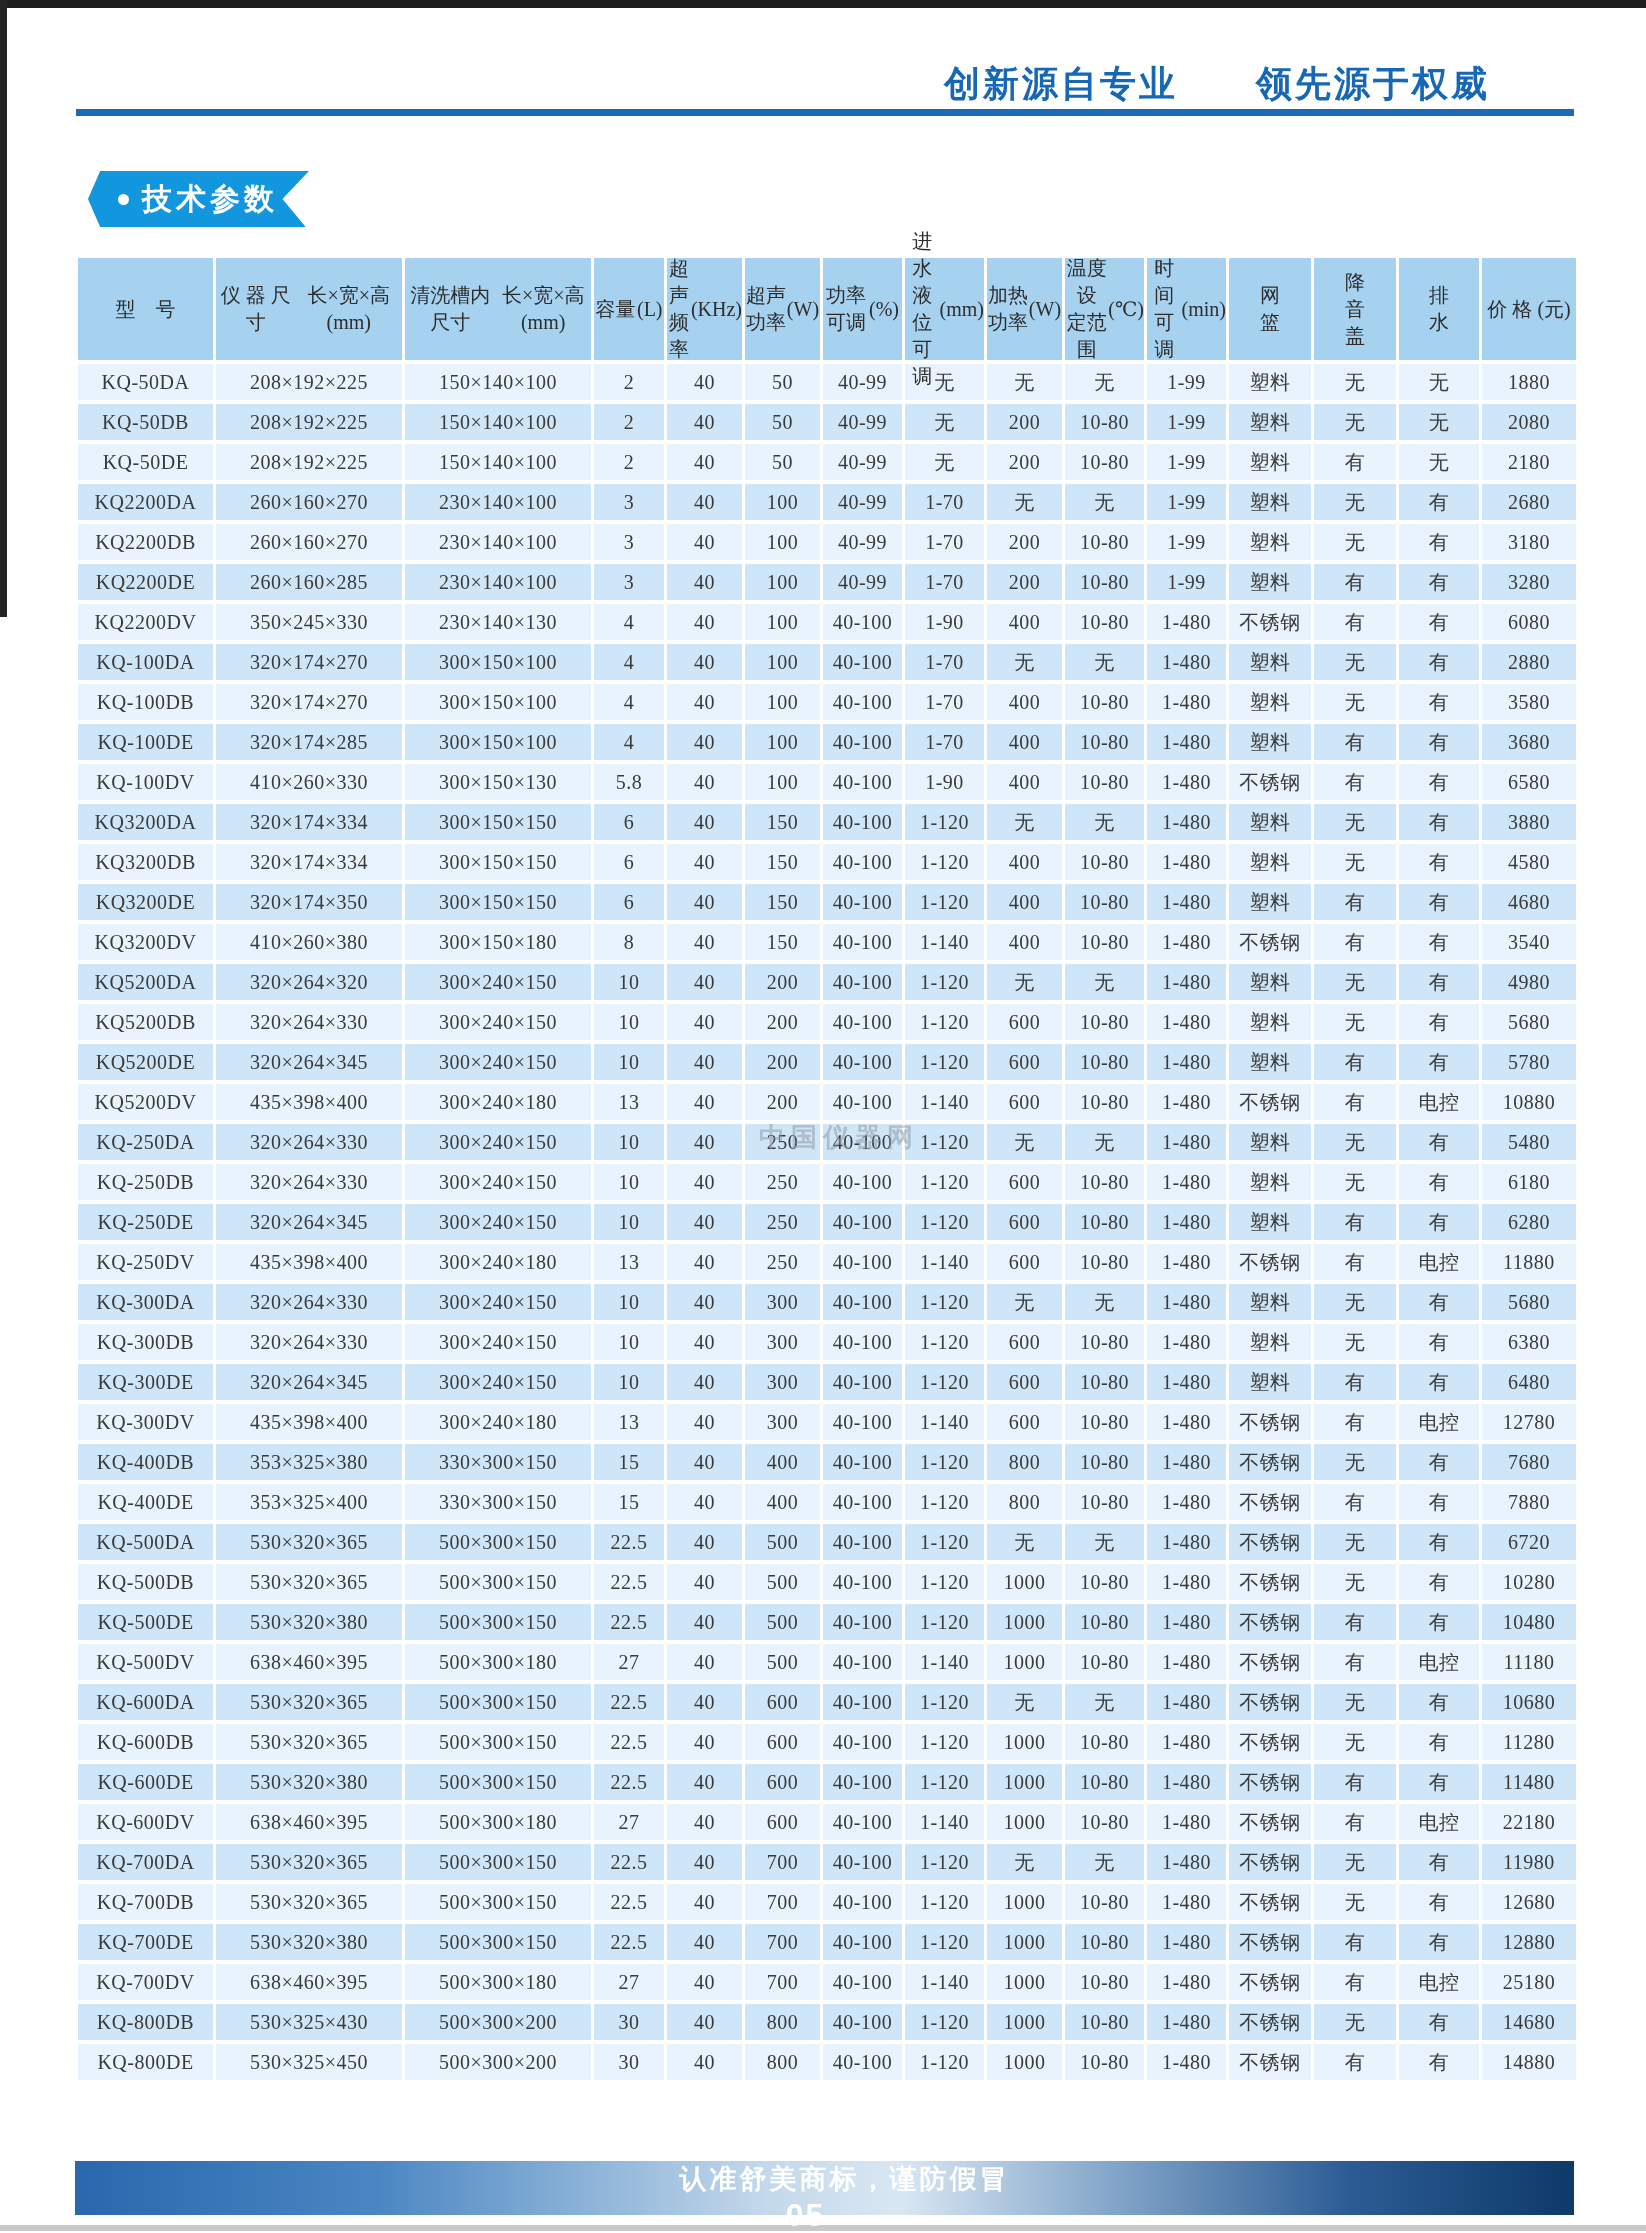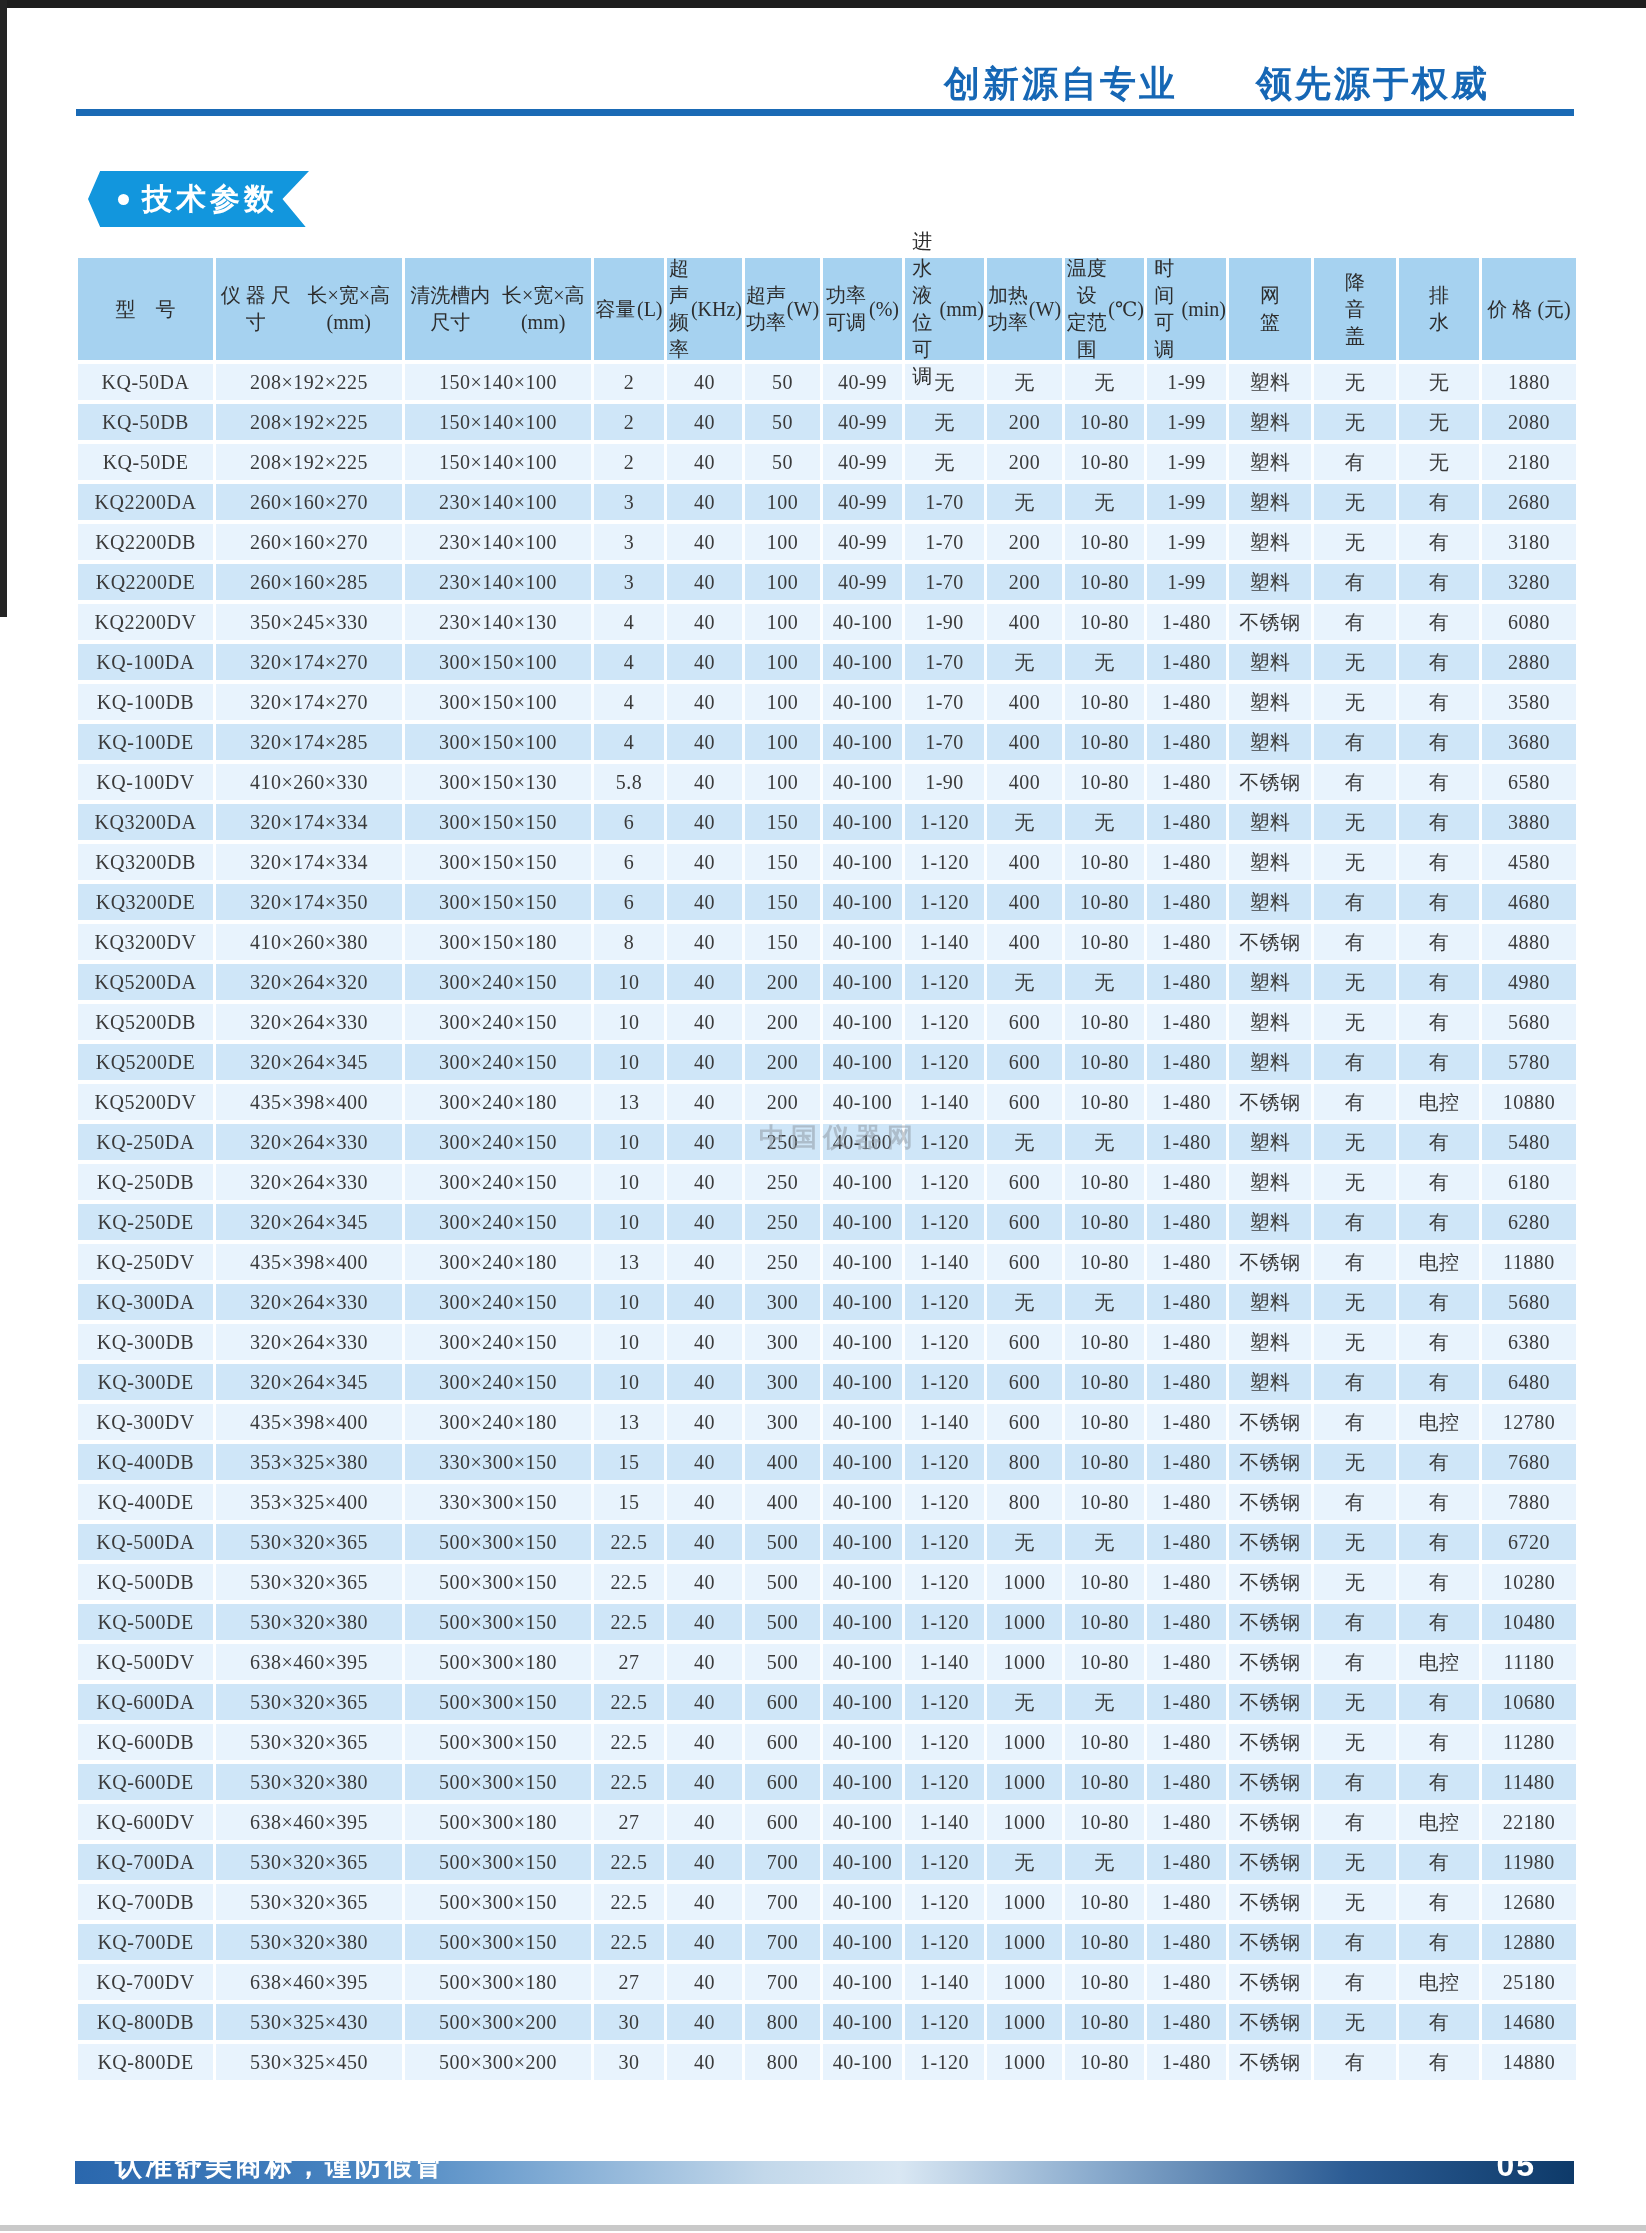--- a/index.html
+++ b/index.html
@@ -28,23 +28,23 @@
   .h-title{text-align:center;}
   .h-unit{text-align:center;}
   table.spec td{height:36px;text-align:center;vertical-align:middle;color:#3a3a3a;
                 font-size:20px;padding:0;letter-spacing:0.5px;overflow:hidden;white-space:nowrap;}
   tr.r-odd td{background:#e8f3fd;}
   tr.r-even td{background:#cfe6f8;}
 
   .watermark{position:absolute;top:1120px;left:759px;font-size:26px;color:#8d96a0;opacity:0.5;
              letter-spacing:6px;font-weight:bold;z-index:3;pointer-events:none;}
 
-  .page-footer{position:absolute;top:2161px;left:75px;width:1499px;height:23px;
+  .page-footer{position:absolute;top:2161px;left:75px;width:1499px;height:54px;
       background:linear-gradient(90deg,#2a67ad 0%,#4a86c2 20%,#c3d8ea 46%,#d9e7f3 55%,#8aabcd 68%,#2c5c94 85%,#0e3a69 100%);
-      display:flex;align-items:flex-end;justify-content:space-between;}
+      display:flex;align-items:center;justify-content:space-between;flex-direction:column;}
   .footer-note{color:#ffffff;font-size:27px;font-weight:bold;letter-spacing:3px;margin-left:40px;}
   .page-number{color:#ffffff;font-size:32px;font-weight:bold;margin-right:38px;letter-spacing:2px;}
 </style>
 </head>
 <body>
 
 <div class="page">
   <div class="top-edge"></div>
   <div class="left-edge"></div>
   <div class="bottom-edge"></div>
@@ -413,21 +413,21 @@
             <td>40</td>
             <td>150</td>
             <td>40-100</td>
             <td>1-140</td>
             <td>400</td>
             <td>10-80</td>
             <td>1-480</td>
             <td>不锈钢</td>
             <td>有</td>
             <td>有</td>
-            <td>4880</td>
+            <td>3540</td>
           </tr>
           <tr class="r-even">
             <td>KQ5200DA</td>
             <td>320×264×320</td>
             <td>300×240×150</td>
             <td>10</td>
             <td>40</td>
             <td>200</td>
             <td>40-100</td>
             <td>1-120</td>

